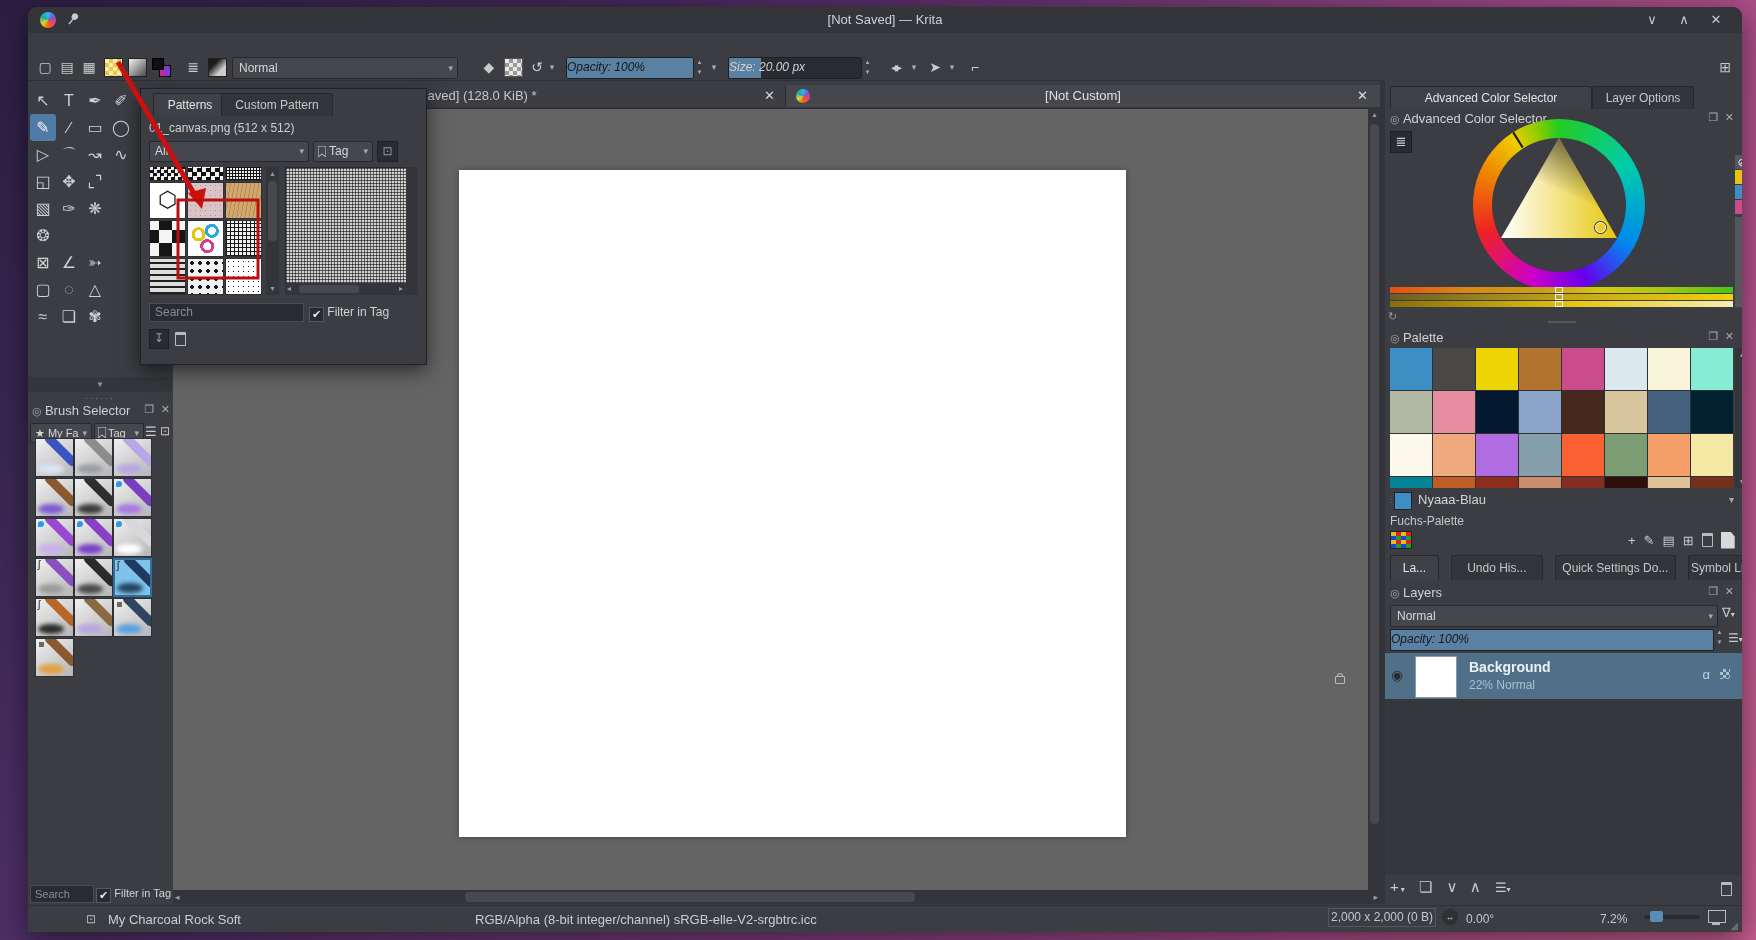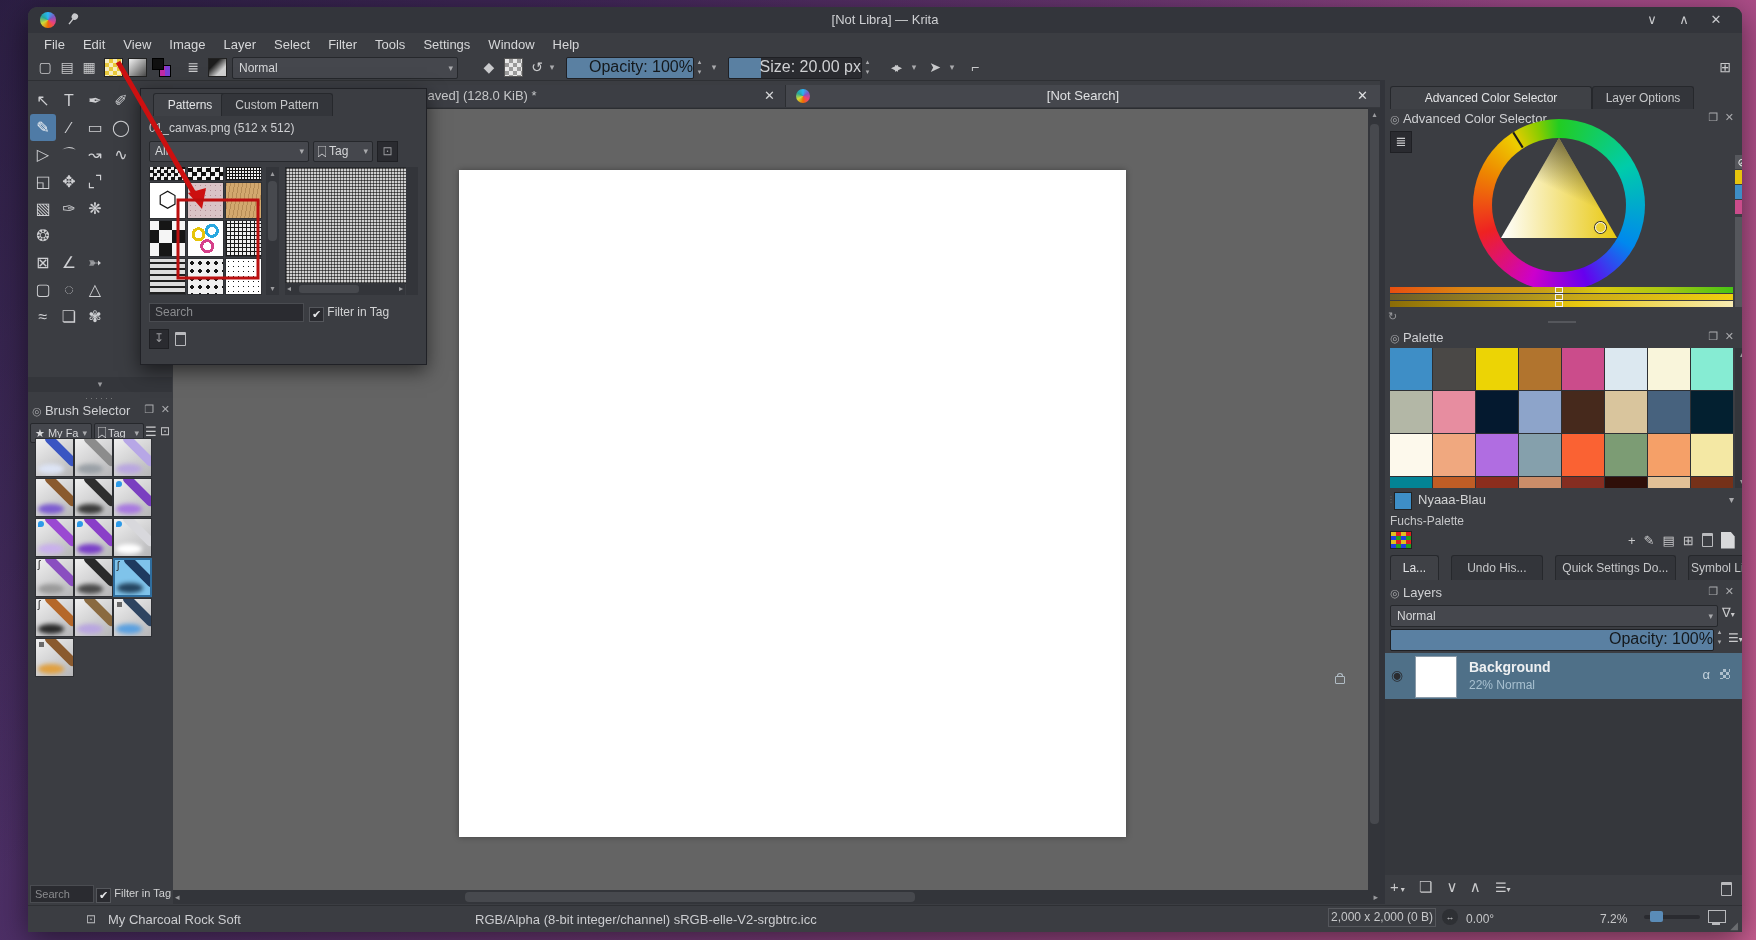--- a/index.html
+++ b/index.html
@@ -25,21 +25,21 @@
   .chip-pattern{background:conic-gradient(#e8c83a 25%,#f5ecc0 0 50%,#e8c83a 0 75%,#f5ecc0 0) 0 0/8px 8px;}
   .chip-gradient{background:linear-gradient(135deg,#f2f2f2,#4a4a4a);}
   .chip-editor{background:linear-gradient(135deg,#1c1c1c 30%,#cfcfcf 70%);}
   .chip-alpha{background:conic-gradient(#9a9a9a 25%,#e8e8e8 0 50%,#9a9a9a 0 75%,#e8e8e8 0) 0 0/8px 8px;border:1px solid #555;}
   .fg{left:0;top:0;width:10px;height:10px;background:#101010;border:1px solid #000;z-index:2;}
   .bg2{left:7px;top:7px;width:10px;height:10px;background:linear-gradient(90deg,#c12aa5 50%,#7b3fd4 50%);border:1px solid #000;}
   .combo{background:#45474d;border:1px solid #26282c;border-radius:2px;color:#d6d7d9;}
   .combo .arr{position:absolute;right:4px;top:0;color:#a9aaad;font-size:9px;line-height:20px;}
   .slider{background:#2a2b30;border:1px solid #1f2024;border-radius:2px;overflow:hidden;}
   .slider .fill{position:absolute;left:0;top:0;bottom:0;background:#5a80a2;}
-  .slider .lbl{position:absolute;left:0;right:0;text-align:right;line-height:18px;font-size:16px;z-index:2;}
+  .slider .lbl{position:absolute;left:0;right:0;text-align:left;line-height:18px;font-size:12px;z-index:2;font-style:italic;}
   .spin{top:2px;width:11px;height:20px;color:#a9aaad;font-size:7px;line-height:10px;text-align:center;}
   .dd{top:2px;width:12px;height:20px;color:#a9aaad;font-size:9px;line-height:20px;text-align:center;}
   
   #toolbox{left:2px;top:80px;width:110px;}
   .tool-row{display:flex;}
   .tool{width:26px;height:27px;text-align:center;line-height:27px;font-size:16px;color:#cfd0d3;}
   .tool.sel{background:#4f7ba6;border-radius:3px;color:#f2f4f6;}
   #lcollapse{left:0;top:370px;width:144px;height:15px;background:#34363b;color:#9a9b9e;text-align:center;font-size:9px;line-height:15px;}
   #ldots{left:0;top:386px;width:144px;text-align:center;color:#818285;font-size:9px;letter-spacing:2px;}
   
@@ -105,39 +105,26 @@
 <div id="win">
 
   <div class="abs" id="titlebar">
     <div class="abs" id="kicon"></div>
     <svg class="abs" id="pinsvg" style="left:38px;top:5px" width="14" height="15" viewBox="0 0 14 15">
       <g transform="rotate(38 7 7)" fill="#c8c9cc">
           <circle cx="7" cy="4" r="3.2"></circle>
           <rect x="6.3" y="6.5" width="1.4" height="7"></rect>
         </g>
     </svg>
-    <div class="title">[Not Libra] — Krita</div>
+    <div class="title">[Not Saved] — Krita</div>
     <div class="abs winctl" style="right:78px">∨</div>
     <div class="abs winctl" style="right:46px">∧</div>
     <div class="abs winctl" style="right:14px">✕</div>
   </div>
 
-  <div class="abs" id="menubar">
-      <span class="menu-item">File</span>
-      <span class="menu-item">Edit</span>
-      <span class="menu-item">View</span>
-      <span class="menu-item">Image</span>
-      <span class="menu-item">Layer</span>
-      <span class="menu-item">Select</span>
-      <span class="menu-item">Filter</span>
-      <span class="menu-item">Tools</span>
-      <span class="menu-item">Settings</span>
-      <span class="menu-item">Window</span>
-      <span class="menu-item">Help</span>
-    </div>
 
   <div class="abs" id="mainbar">
     <div class="abs tb" style="left:8px;width:18px">▢</div>
     <div class="abs tb" style="left:30px;width:18px">▤</div>
     <div class="abs tb" style="left:52px;width:18px">▦</div>
     <div class="abs chip chip-pattern" style="left:76px"></div>
     <div class="abs chip chip-gradient" style="left:100px"></div>
     <div class="abs" style="left:124px;top:3px;width:18px;height:18px">
       <div class="abs fg"></div>
       <div class="abs bg2"></div>
@@ -324,21 +311,21 @@
   </div>
 
   <div class="abs" style="left:145px;top:101px;width:1207px;height:782px;background:#646464"></div>
   <div class="abs" id="docbar">
     <div class="abs doctab" style="left:0;width:612px;background:#3c3e44;border-right:1px solid #2c2e32">
       <span style="position:absolute;left:0;right:30px;text-align:center;line-height:22px;white-space:nowrap;overflow:hidden">[Not Saved]  (128.0 KiB) *</span>
       <span class="abs" style="right:10px;line-height:22px;color:#d6d7d9">✕</span>
     </div>
     <div class="abs doctab" style="left:613px;width:594px;background:#45474d;color:#dfe0e2">
       <span class="abs" style="left:10px;top:4px;width:14px;height:14px;border-radius:50%;background:conic-gradient(#29b6f6,#7e57c2,#ec407a,#ef6c00,#cddc39,#26a69a,#29b6f6)"></span>
-      <span style="position:absolute;left:30px;right:30px;text-align:center;line-height:22px">[Not Search]</span>
+      <span style="position:absolute;left:30px;right:30px;text-align:center;line-height:22px">[Not Custom]</span>
       <span class="abs" style="right:12px;line-height:22px">✕</span>
     </div>
   </div>
   <div class="abs" style="left:431px;top:163px;width:667px;height:667px;background:#fff;box-shadow:0 0 6px rgba(0,0,0,.35)"></div>
 
   <div class="abs strack" style="left:1340px;top:101px;width:13px;height:782px">
     <div style="text-align:center;color:#9a9b9e;font-size:8px;line-height:14px">▴</div>
     <div class="sbar" style="position:absolute;left:2px;top:16px;width:9px;height:700px;border-radius:4px"></div>
   </div>
   <div class="abs strack" style="left:145px;top:883px;width:1207px;height:14px">

